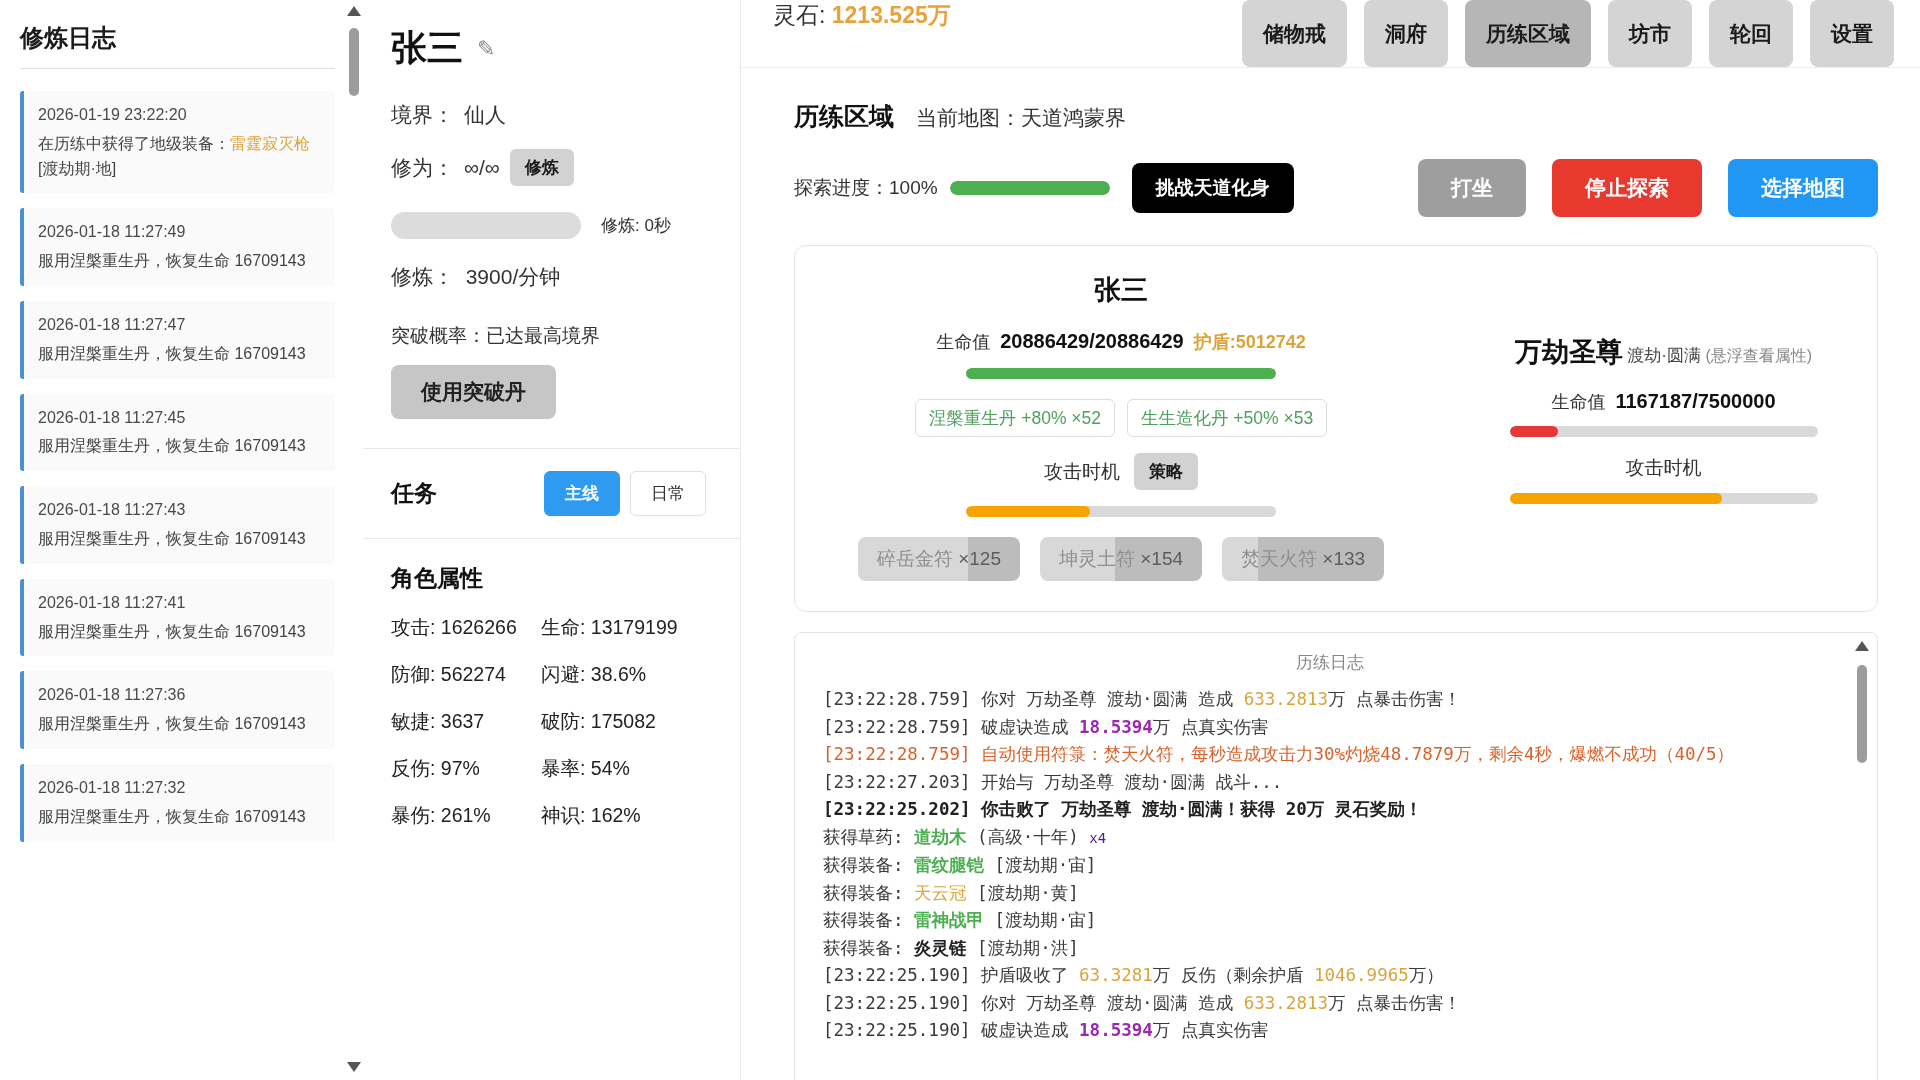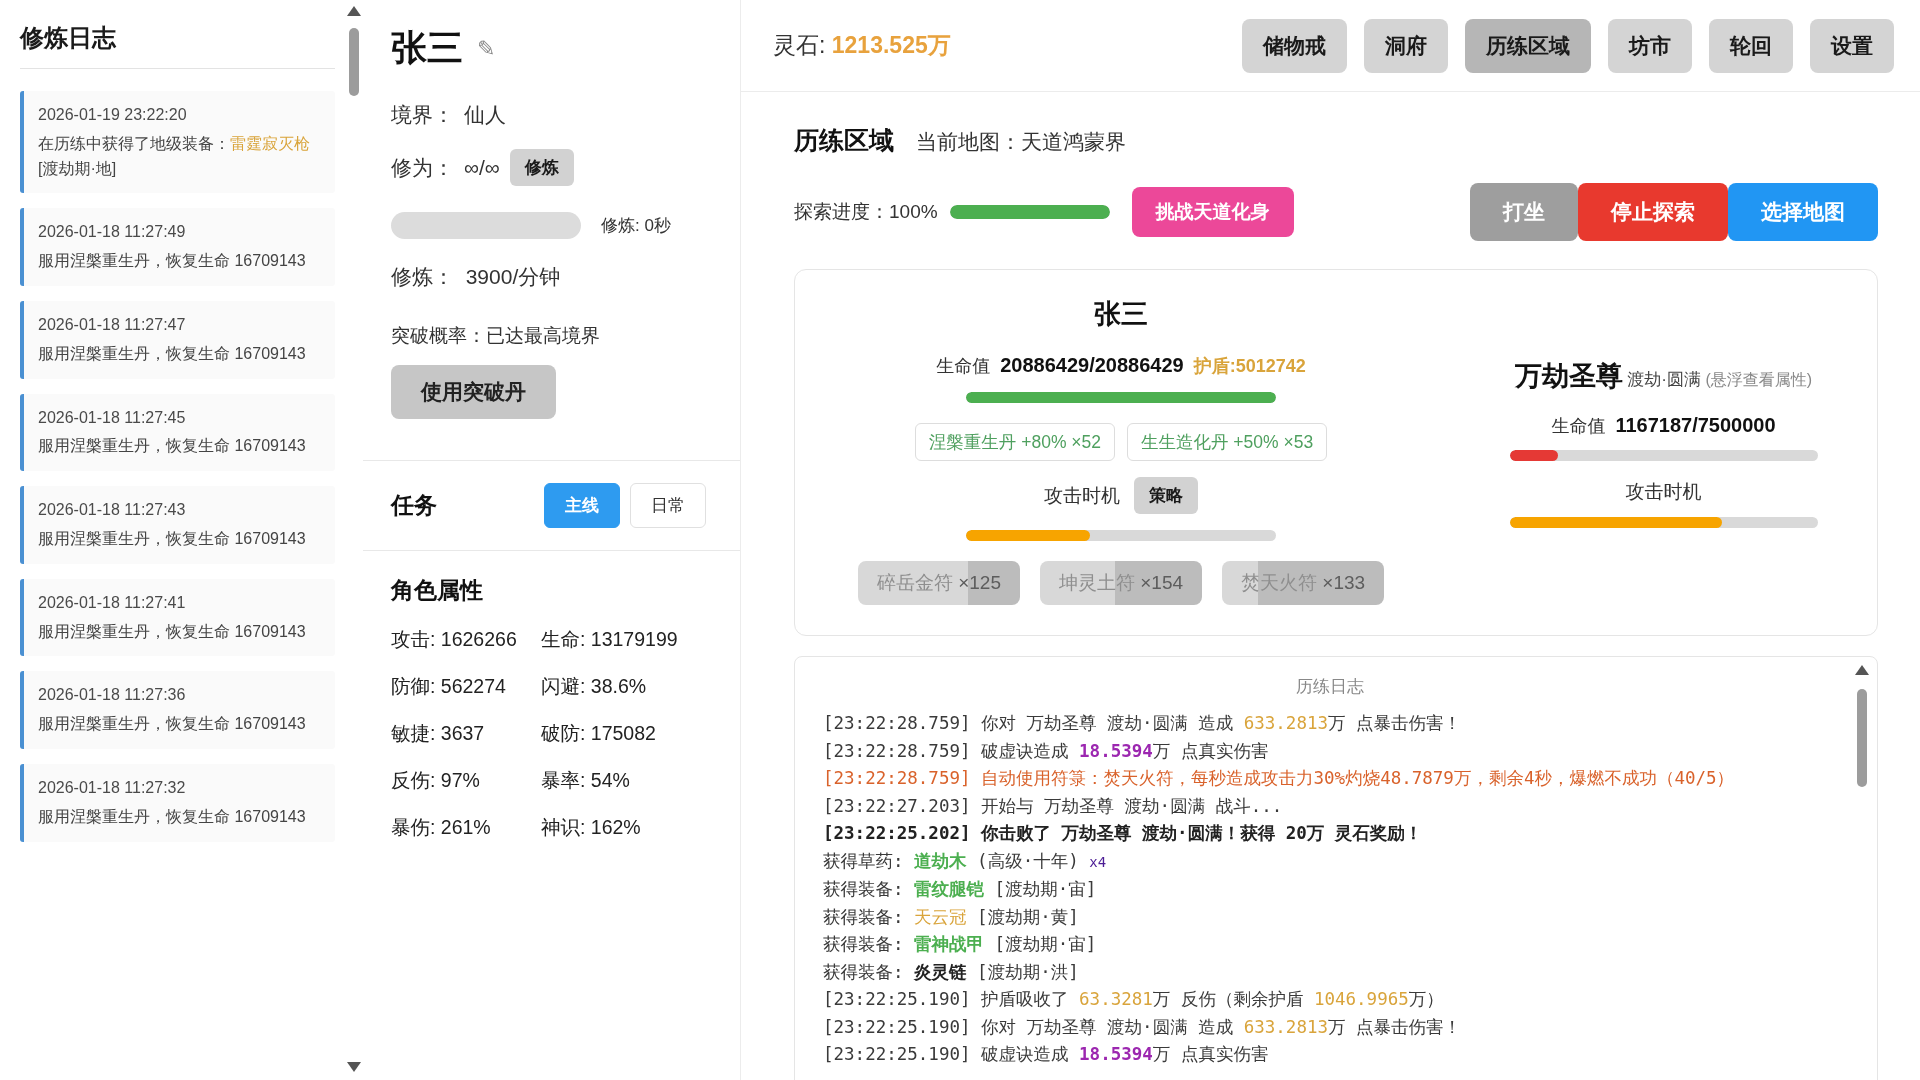--- a/index.html
+++ b/index.html
@@ -30,52 +30,52 @@
   .edit-icon { font-size:22px; color:#8a8a8a; cursor:pointer; }
   .char-line { font-size:21px; color:#333; margin-bottom:20px; display:flex; align-items:center; gap:10px; }
   .btn-gray-sm { background:#d2d2d2; color:#1a1a1a; font-weight:bold; font-size:17px;
     border:none; border-radius:6px; padding:7px 15px; cursor:pointer; }
   .cult-bar-row { display:flex; align-items:center; gap:20px; margin:26px 0 24px; }
   .cult-bar { width:190px; height:27px; border-radius:14px; background:#dcdcdc; }
   .cult-caption { font-size:17px; color:#333; }
   .rate-line { font-size:21px; color:#333; margin-bottom:32px; }
   .bt-line { font-size:19px; color:#333; margin-bottom:16px; }
   .btn-breakthrough { background:#c6c6c6; color:#222; font-weight:bold; font-size:21px;
-    border:none; border-radius:8px; padding:13px 30px; cursor:pointer; margin-bottom:41px; }
+    border:none; border-radius:8px; padding:13px 30px; cursor:pointer; margin-bottom:29px; }
   .panel-divider { border-top:1px solid #e8e8e8; margin:0 -34px 0 -28px; }
   .tasks-row { display:flex; align-items:center; padding:22px 0; }
   .tasks-title { font-size:23px; font-weight:bold; color:#111; }
   .task-tabs { margin-left:auto; display:flex; gap:10px; }
   .tab { font-size:17px; border-radius:6px; padding:10px 20px; cursor:pointer; border:1px solid #e0e0e0; background:#fff; color:#333; }
   .tab.active { background:#2e9bf0; border-color:#2e9bf0; color:#fff; font-weight:bold; }
   .attrs-title { font-size:23px; font-weight:bold; color:#111; padding:24px 0 20px; }
   .attrs-grid { display:grid; grid-template-columns:150px 1fr; row-gap:20px; font-size:19.5px; color:#222; }
 
   
   .main { flex:1; display:flex; flex-direction:column; }
-  .main-header { height:92px; flex-shrink:0; display:flex; align-items:center;
+  .main-header { height:68px; flex-shrink:0; display:flex; 
     padding:0 26px 0 32px; border-bottom:1px solid #ececec; }
   .currency { font-size:23px; color:#333; }
   .currency b { color:#e8a23d; font-weight:bold; }
   .nav { margin-left:auto; display:flex; gap:17px; }
   .nav-btn { background:#d4d4d4; border:none; border-radius:8px; padding:13px 21px;
     font-size:21px; font-weight:bold; color:#1a1a1a; cursor:pointer; }
   .nav-btn.active { background:#b6b6b6; }
 
   .main-body { padding:32px 42px 0 53px; }
   .explore-title-row { display:flex; align-items:baseline; gap:22px; margin-bottom:26px; }
   .explore-title { font-size:25px; font-weight:bold; color:#111; }
   .map-label { font-size:21px; color:#333; }
   .explore-ctrl-row { display:flex; align-items:center; }
   .progress-label { font-size:19px; color:#333; margin-right:12px; }
   .explore-bar { width:160px; height:14px; border-radius:8px; background:#dcdcdc; overflow:hidden; }
   .explore-bar .fill { height:100%; background:#4caf50; border-radius:8px; }
-  .btn-challenge { background:#ec4899; color:#fff; font-weight:bold; font-size:19px;
+  .btn-challenge { background:#000000; color:#fff; font-weight:bold; font-size:19px;
     border:none; border-radius:8px; padding:12px 24px; margin-left:22px; cursor:pointer; }
-  .right-btns { margin-left:auto; display:flex; }
+  .right-btns { margin-left:auto; display:flex; gap:26px; }
   .btn-big { border:none; border-radius:8px; color:#fff; font-weight:bold; font-size:21px;
     padding:15px 33px; cursor:pointer; }
   .btn-meditate { background:#9e9e9e; }
   .btn-stop { background:#e8392e; }
   .btn-selectmap { background:#2196f3; }
 
   
   .battle-card { margin-top:28px; border:1px solid #e5e5e5; border-radius:12px;
     padding:26px 46px 30px; display:flex; }
   .player-col { width:560px; display:flex; flex-direction:column; align-items:center; }

